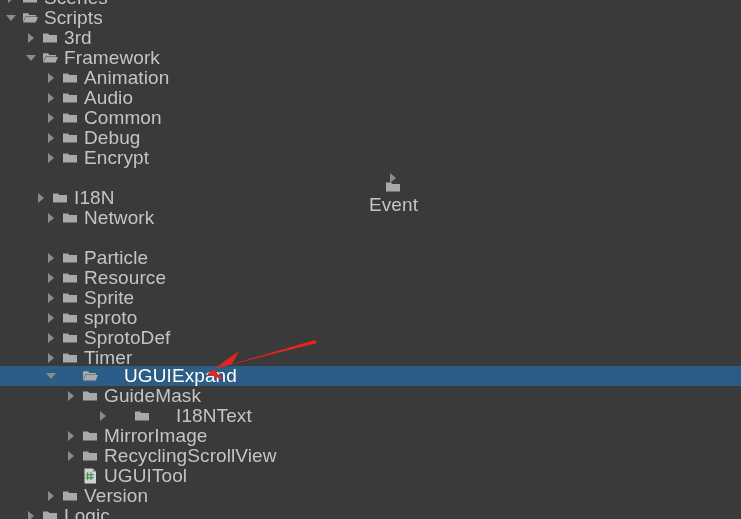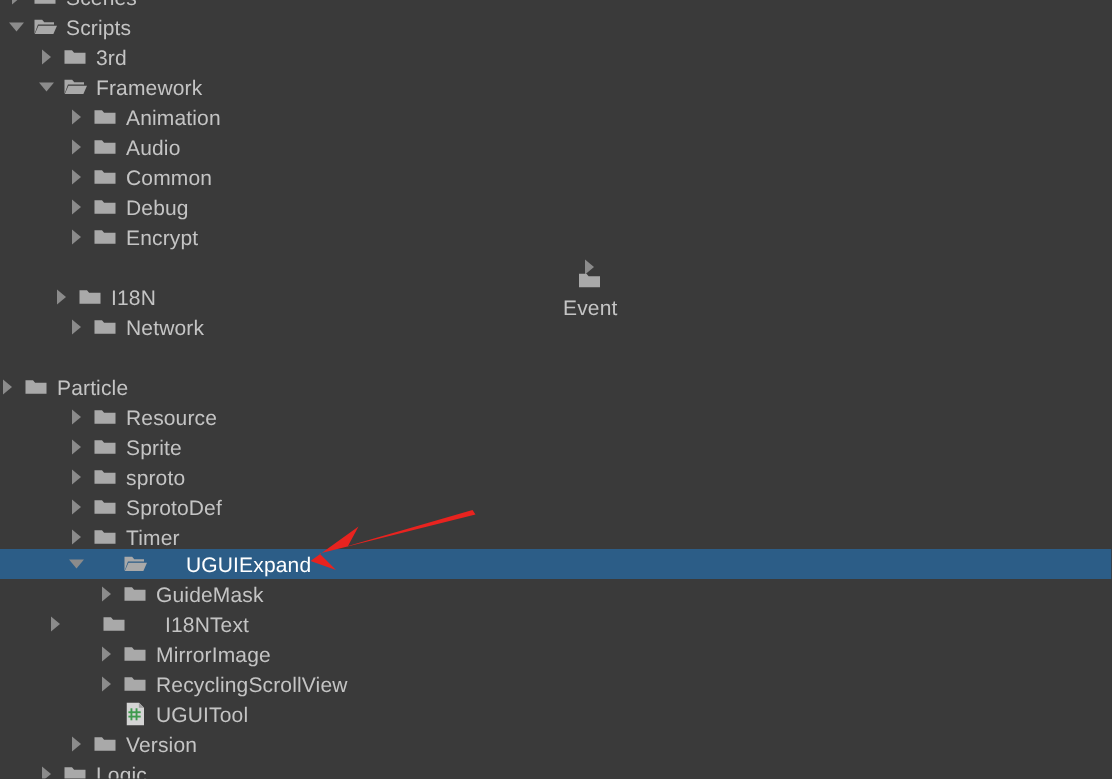--- a/index.html
+++ b/index.html
@@ -67,21 +67,21 @@
     width: 16px;
     height: 16px;
     flex: 0 0 16px;
     margin-left: 5px;
     margin-right: 6px;
   }
   .icon svg { display: block; }
 
   .label {
     color: #c4c4c4;
-    font-size: 14px;
+    font-size: 19px;
     line-height: 20px;
     white-space: nowrap;
     letter-spacing: 0.1px;
   }
   .row.selected .label { color: #ffffff; }
 
   #arrow-layer {
     position: absolute;
     left: 0;
     top: 0;
@@ -197,21 +197,21 @@
     </div>
     <div class="row" style="top: 208px; padding-left: 46px;">
       <span class="twisty collapsed"></span>
       <span class="icon">
         <svg width="16" height="16" viewBox="0 0 16 16" aria-hidden="true">
           <path fill="#a9a9a9" d="M1 3.5h5l1.4 1.6H15v7.4H1z"></path>
         </svg>
       </span>
       <span class="label">Network</span>
     </div>
-    <div class="row" style="top: 248px; ">
+    <div class="row" style="top: 248px; padding-left: 46px;">
       <span class="twisty collapsed"></span>
       <span class="icon">
         <svg width="16" height="16" viewBox="0 0 16 16" aria-hidden="true">
           <path fill="#a9a9a9" d="M1 3.5h5l1.4 1.6H15v7.4H1z"></path>
         </svg>
       </span>
       <span class="label">Particle</span>
     </div>
     <div class="row" style="top: 268px; padding-left: 46px;">
       <span class="twisty collapsed"></span>
@@ -270,21 +270,21 @@
     </div>
     <div class="row" style="top: 386px; padding-left: 66px;">
       <span class="twisty collapsed"></span>
       <span class="icon">
         <svg width="16" height="16" viewBox="0 0 16 16" aria-hidden="true">
           <path fill="#a9a9a9" d="M1 3.5h5l1.4 1.6H15v7.4H1z"></path>
         </svg>
       </span>
       <span class="label">GuideMask</span>
     </div>
-    <div class="row" style="top: 406px; padding-left: 32px; gap: 20px;">
+    <div class="row" style="top: 406px; padding-left: 98px; gap: 20px;">
       <span class="twisty collapsed"></span>
       <span class="icon">
         <svg width="16" height="16" viewBox="0 0 16 16" aria-hidden="true">
           <path fill="#a9a9a9" d="M1 3.5h5l1.4 1.6H15v7.4H1z"></path>
         </svg>
       </span>
       <span class="label">I18NText</span>
     </div>
     <div class="row" style="top: 426px; padding-left: 66px;">
       <span class="twisty collapsed"></span>

